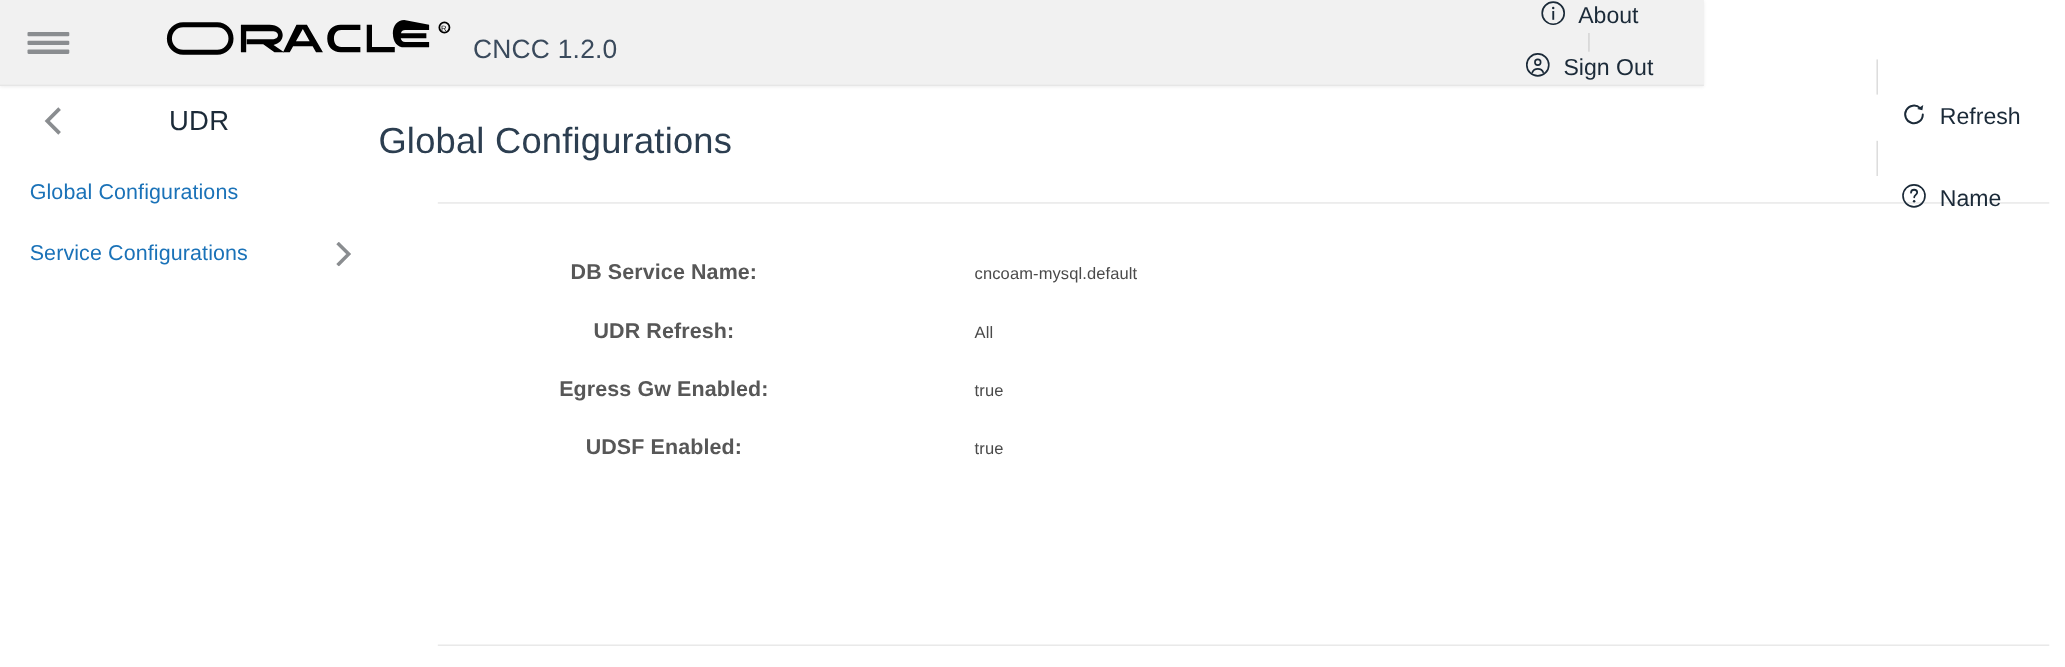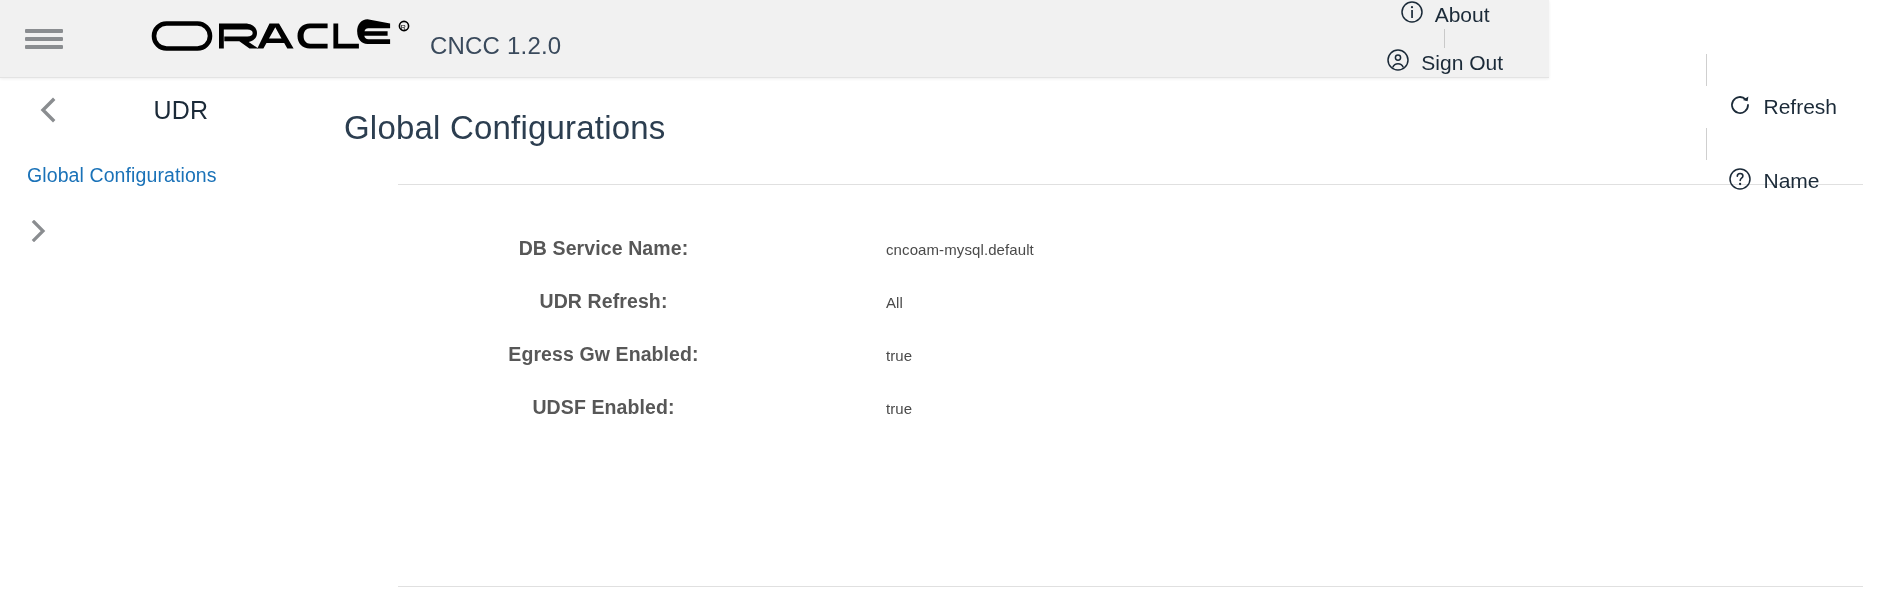--- a/index.html
+++ b/index.html
@@ -306,20 +306,21 @@
     <div class="sidebar-title">UDR</div>
   </div>
 
   <div class="nav-list">
 
     <div class="nav-item">
       <span class="nav-label">Global Configurations</span>
     </div>
 
     <div class="nav-item">
+      <span class="nav-label">Service Configurations</span>
       <span class="nav-chevron">
         <svg width="16" height="22" viewBox="0 0 16 22">
           <path d="M4 2 L13 11 L4 20" fill="none" stroke="#8a8d90" stroke-width="3.2" stroke-linecap="square" stroke-linejoin="miter"></path>
         </svg>
       </span>
     </div>
 
 
   </div>
 </div>

